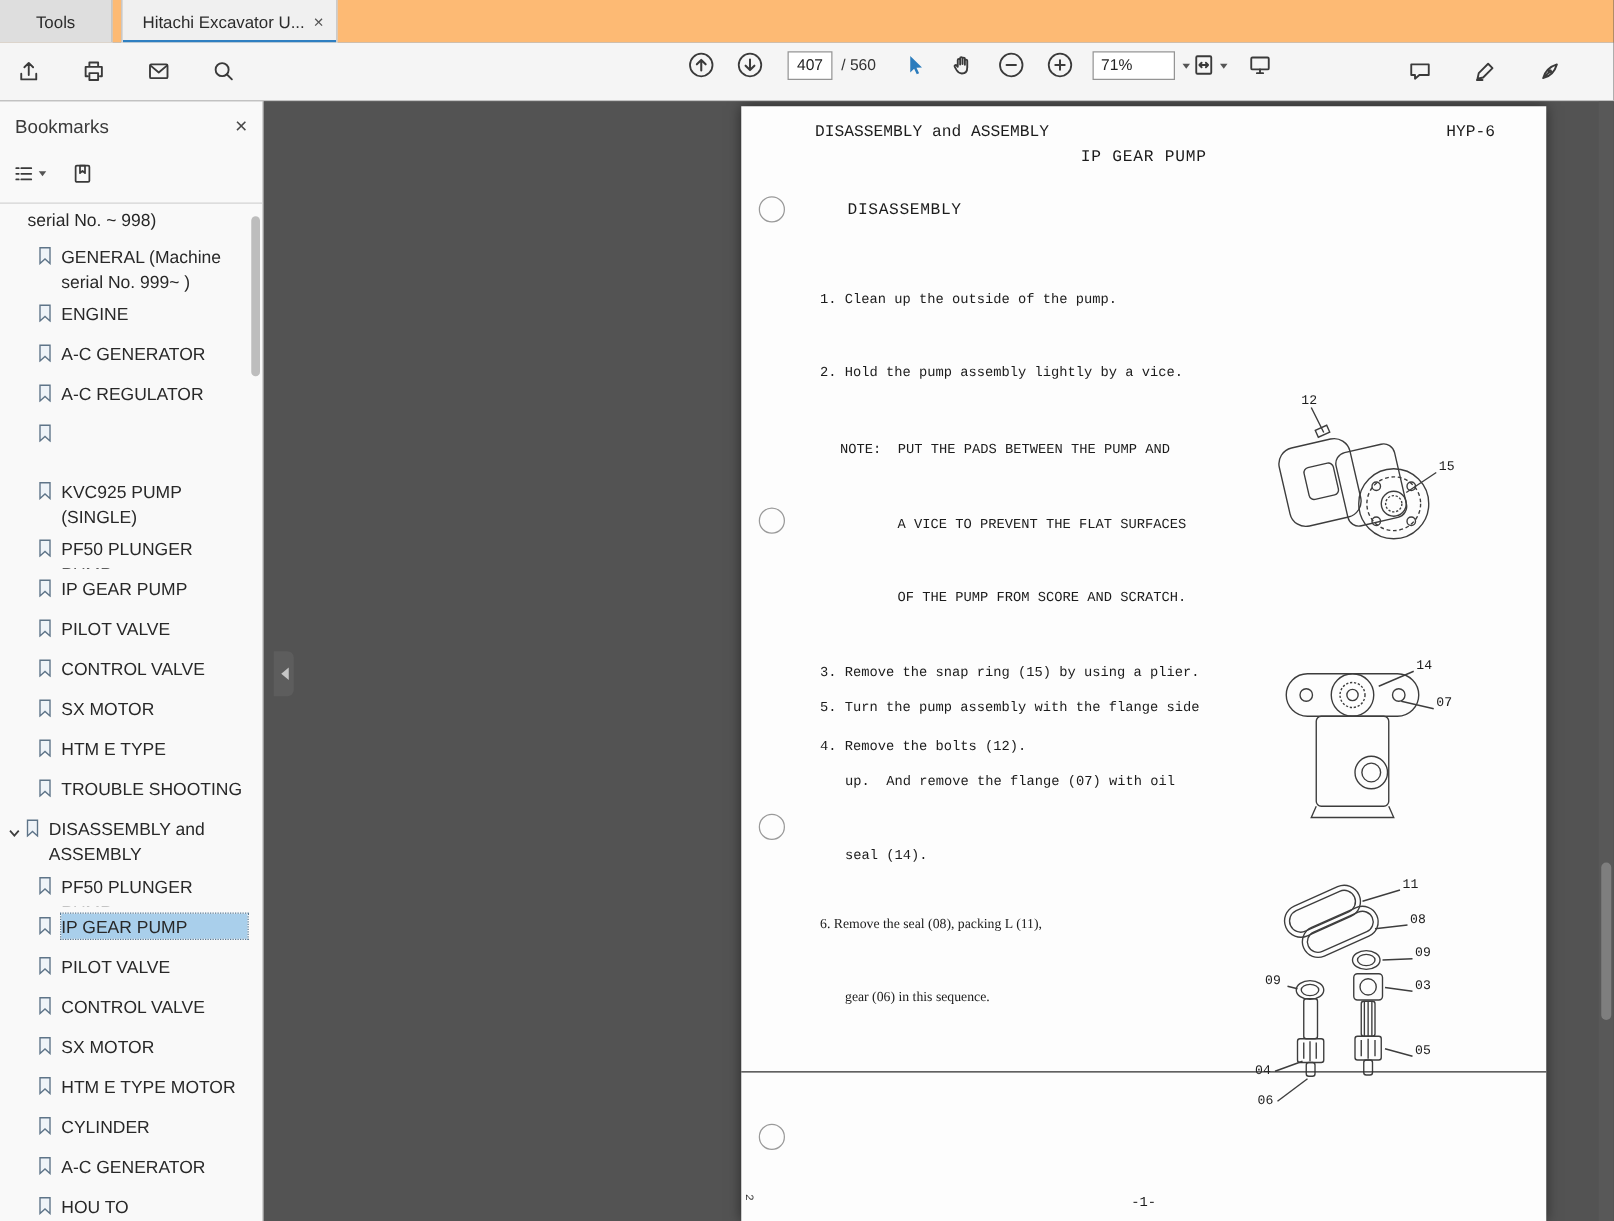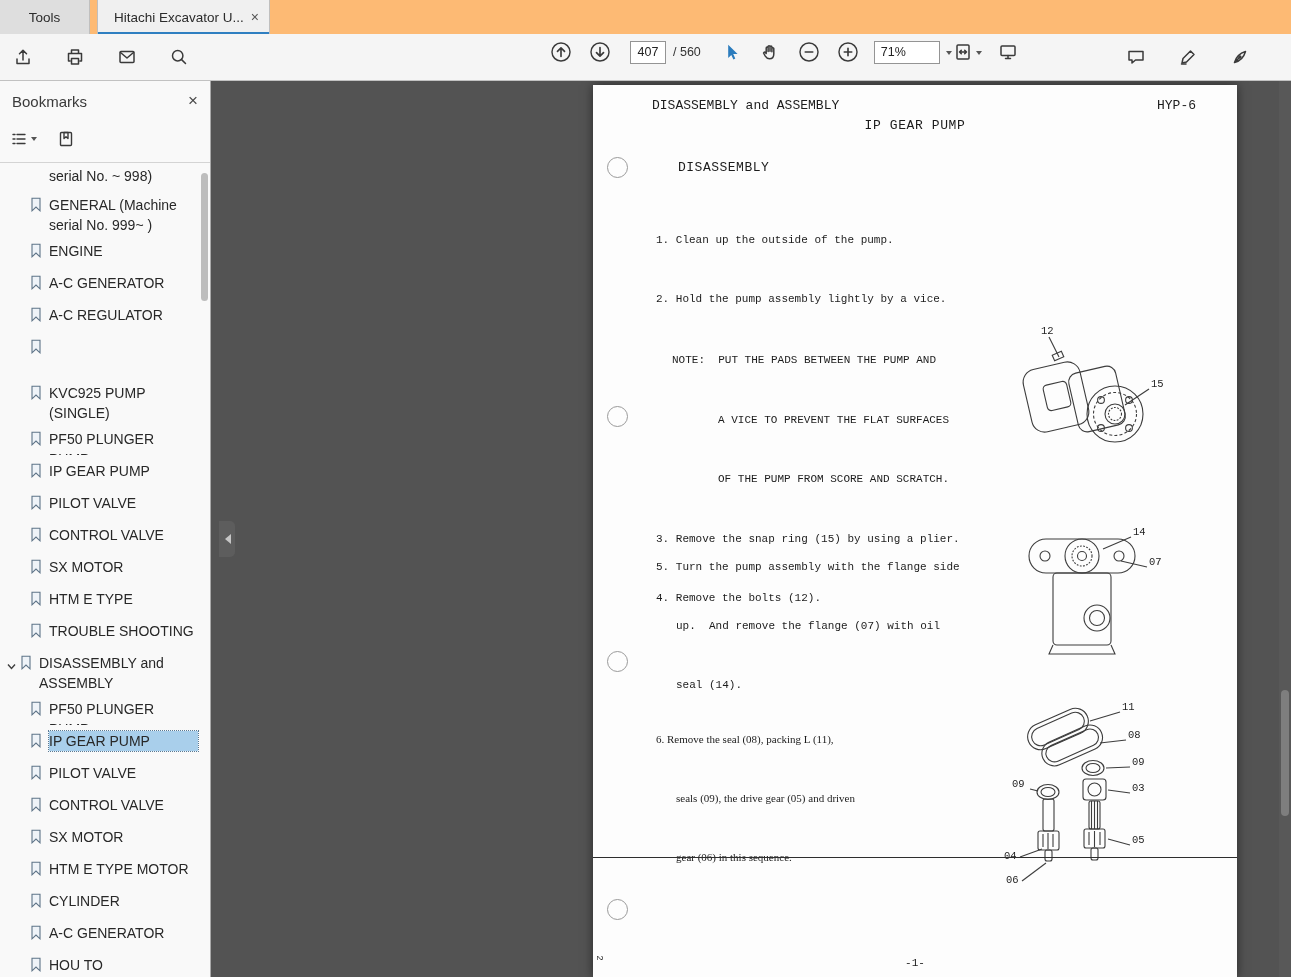--- a/index.html
+++ b/index.html
@@ -41,21 +41,21 @@
   .sb-title { font-size:15px; color:#3a3a3a; }
   .sb-close { margin-left:auto; font-size:17px; color:#4a4a4a; cursor:pointer; }
   .sb-tools { height:48px; display:flex; align-items:center; gap:20px; padding:0 10px;
     border-bottom:1px solid #d4d4d4; }
   .sb-toolbtn { display:flex; align-items:center; gap:3px; cursor:pointer; }
   .sb-toolbtn svg { stroke:#3a3a3a; fill:none; stroke-width:1.4; stroke-linecap:round; stroke-linejoin:round; }
   .bm-list { position:absolute; top:82px; left:0; right:10px; bottom:0; overflow:hidden; }
   .bm-item { display:flex; align-items:flex-start; padding:6px 2px 0 30px; font-size:14px;
     color:#282828; line-height:20px; overflow:hidden; cursor:pointer; }
   .bm-item.lvl0 { padding-left:6px; }
-  .bm-item.partial { padding:3px 2px 0 49px; }
+  .bm-item.partial { padding:3px 2px 0 22px; }
   .chev { flex:0 0 14px; margin-top:4px; }
   .bm-ic { flex:0 0 12px; margin:2px 7px 0 0; }
   .bm-text { flex:1; min-width:0; }
   .bm-item.sel .bm-text { background:#a9cfeb; outline:1px dotted #5a7a94; }
   .sb-scrollbar { position:absolute; top:86px; right:2px; width:7px; bottom:3px; }
   .sb-thumb { position:absolute; top:6px; height:128px; width:7px; background:#bdbdbd; border-radius:4px; }
 
   
   .main { position:absolute; top:81px; left:211px; right:0; bottom:0; background:#535353; overflow:hidden; }
   .collapse { position:absolute; left:8px; top:440px; width:16px; height:36px; background:#5d5d5d;
@@ -454,25 +454,24 @@
       </div>
 
       <div class="txt blockB">
         <div class="ln">5. Turn the pump assembly with the flange side</div>
         <div class="ln ind3">up.  And remove the flange (07) with oil</div>
         <div class="ln ind3">seal (14).</div>
       </div>
 
       <div class="txt blockC">
         <div class="ln">6. Remove the seal (08), packing L (11),</div>
-        <div class="ln ind3">seals (09), the drive gear (05) and driven</div>
         <div class="ln ind3">gear (06) in this sequence.</div>
       </div>
 
-      <div class="fig" style="left:400px; top:236px;">
+      <div class="fig" style="left:400px; top:225px;">
         <svg width="178" height="155" viewBox="0 0 178 155">
           <g class="st">
             <line x1="56" y1="16" x2="66" y2="36"></line>
             <rect x="60" y="32" width="10" height="6" transform="rotate(-24 65 35)"></rect>
             <rect x="34" y="44" width="58" height="64" rx="13" transform="rotate(-13 63 76)"></rect>
             <rect x="52" y="62" width="24" height="26" rx="4" transform="rotate(-13 64 75)"></rect>
             <rect x="80" y="48" width="48" height="60" rx="9" transform="rotate(-13 104 78)"></rect>
             <circle cx="122" cy="93" r="28"></circle>
             <circle cx="122" cy="93" r="21.5" stroke-dasharray="3 2.2"></circle>
             <circle cx="108" cy="79" r="3.4"></circle>

